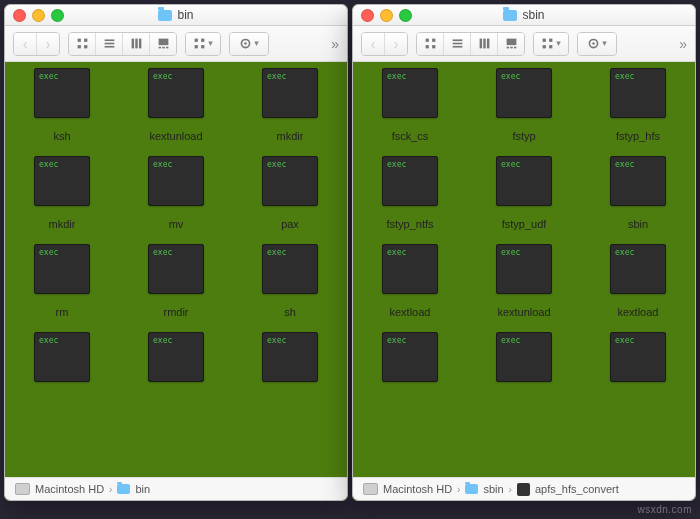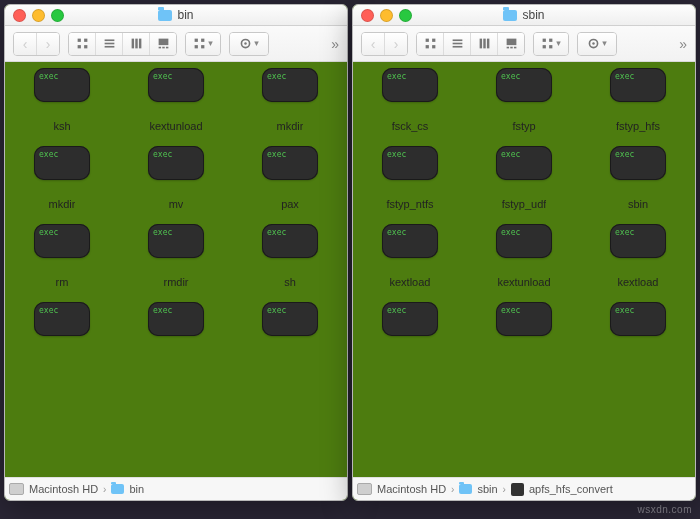--- a/index.html
+++ b/index.html
@@ -87,49 +87,49 @@
     display: grid;
     grid-template-columns: repeat(3, 1fr);
     row-gap: 14px;
   }
   .item {
     display: flex;
     flex-direction: column;
     align-items: center;
   }
   .exec-icon {
-    width: 56px; height: 34px;
+    width: 56px; height: 50px;
     background: #2d2d2d;
-    border-radius: 10px;
+    border-radius: 3px;
     position: relative;
     box-shadow: inset 0 0 0 1px #1a1a1a, 0 1px 2px rgba(0,0,0,0.2);
   }
   .exec-label {
     position: absolute; top: 4px; left: 5px;
     font-family: Menlo, monospace;
     font-size: 8px;
     color: #4fc24f;
   }
   .item-name {
-    margin-top: 18px;
+    margin-top: 12px;
     font-size: 11px;
     color: #222;
     text-align: center;
     max-width: 100px;
     overflow: hidden;
     white-space: nowrap;
   }
 
   .pathbar {
     height: 22px;
     border-top: 1px solid #e0e0e0;
     background: #f7f7f7;
     display: flex;
     align-items: center;
-    padding: 0 4px;
+    padding: 0 10px;
     gap: 5px;
     font-size: 11px;
     color: #555;
     overflow: hidden;
     white-space: nowrap;
   }
   .disk-i { width: 13px; height: 10px; background: #cfcfcf; border-radius: 2px; border: 1px solid #aaa; display:inline-block; }
   .folder-s { width: 13px; height: 10px; background: #6fc3f7; border-radius: 2px; display:inline-block; position:relative; }
   .folder-s::before { content:""; position:absolute; top:-2px; left:0; width:5px; height:2px; background:#6fc3f7; border-radius:1px 1px 0 0; }
   .sep { color:#999; font-size:10px; }

